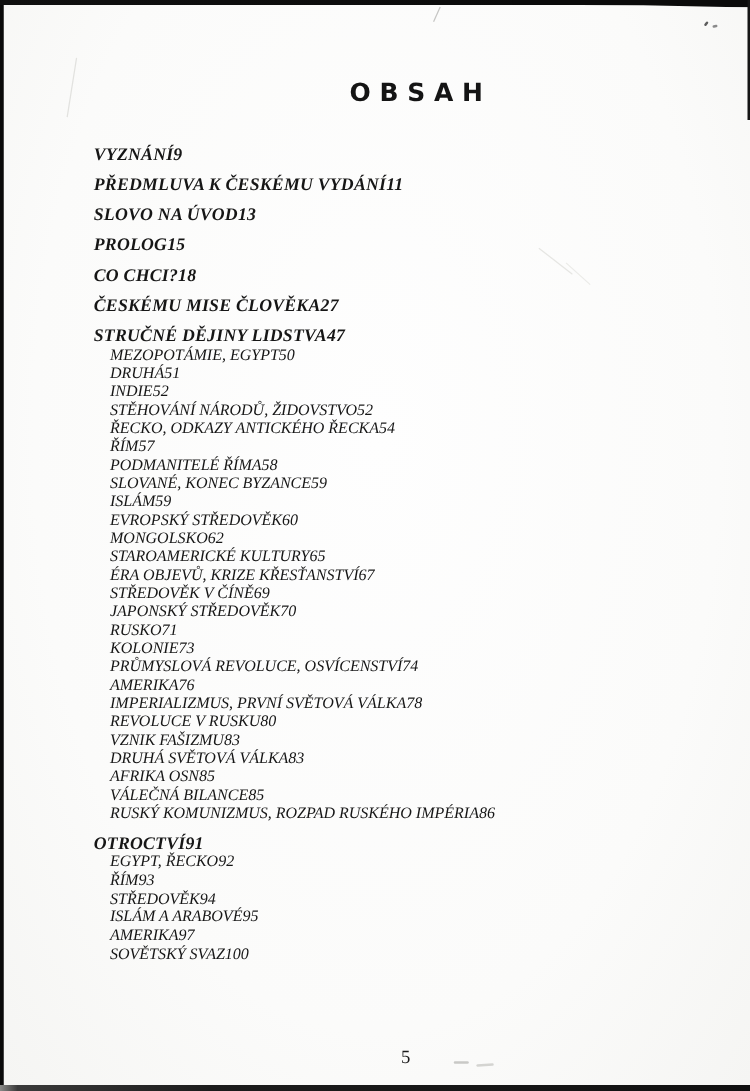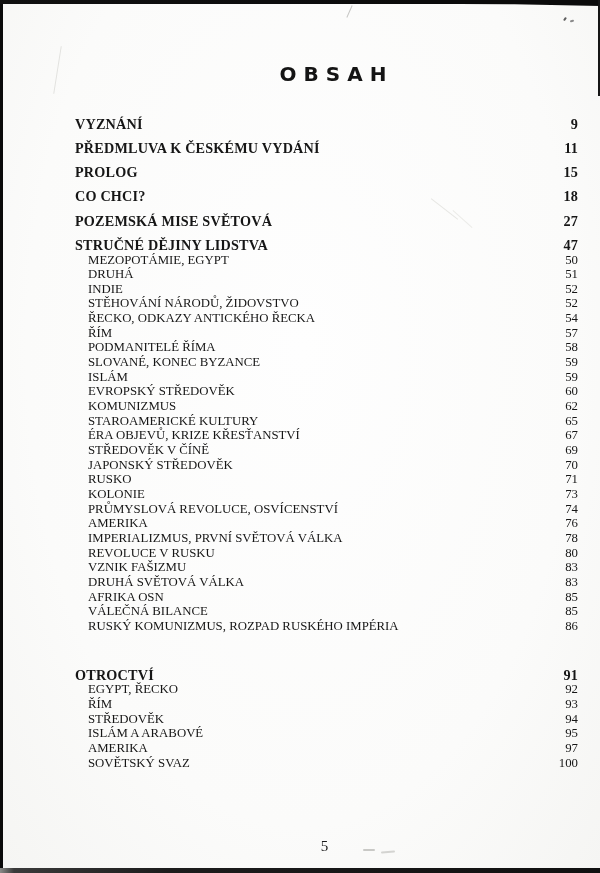--- a/index.html
+++ b/index.html
@@ -37,38 +37,38 @@
   }
   .toc {
     position: absolute;
     left: 72px;
     top: 103px;
     width: 503px;
     color: #161616;
   }
   .row {
     display: flex;
-    justify-content: space-between;
+    justify-content: flex-start;
     align-items: baseline;
     line-height: 14.65px;
     white-space: nowrap;
+    font-style: italic;
   }
   .lvl1 {
     font-weight: bold;
     font-size: 14.2px;
     margin-top: 9.6px;
     letter-spacing: 0.2px;
   }
   .lvl2 {
     font-size: 12.8px;
     padding-left: 13px;
   }
   .gap {
-    margin-top: 34px;
-    gap: 42px;
+    margin-top: 10px;
   }
   .folio {
     position: absolute;
     bottom: 13px;
     left: 0;
     width: 100%;
     text-align: center;
     transform: translateX(23px);
     font-size: 15px;
     color: #1a1a1a;
@@ -165,29 +165,33 @@
   <div class="toc">
       <div class="row lvl1">
         <span class="lbl">VYZNÁNÍ</span>
         <span class="num">9</span>
       </div>
       <div class="row lvl1">
         <span class="lbl">PŘEDMLUVA K ČESKÉMU VYDÁNÍ</span>
         <span class="num">11</span>
       </div>
       <div class="row lvl1">
+        <span class="lbl">SLOVO NA ÚVOD</span>
+        <span class="num">13</span>
+      </div>
+      <div class="row lvl1">
         <span class="lbl">PROLOG</span>
         <span class="num">15</span>
       </div>
       <div class="row lvl1">
         <span class="lbl">CO CHCI?</span>
         <span class="num">18</span>
       </div>
       <div class="row lvl1">
-        <span class="lbl">POZEMSKÁ MISE SVĚTOVÁ</span>
+        <span class="lbl">ČESKÉMU MISE ČLOVĚKA</span>
         <span class="num">27</span>
       </div>
       <div class="row lvl1">
         <span class="lbl">STRUČNÉ DĚJINY LIDSTVA</span>
         <span class="num">47</span>
       </div>
       <div class="row lvl2">
         <span class="lbl">MEZOPOTÁMIE, EGYPT</span>
         <span class="num">50</span>
       </div>
@@ -221,21 +225,21 @@
       </div>
       <div class="row lvl2">
         <span class="lbl">ISLÁM</span>
         <span class="num">59</span>
       </div>
       <div class="row lvl2">
         <span class="lbl">EVROPSKÝ STŘEDOVĚK</span>
         <span class="num">60</span>
       </div>
       <div class="row lvl2">
-        <span class="lbl">KOMUNIZMUS</span>
+        <span class="lbl">MONGOLSKO</span>
         <span class="num">62</span>
       </div>
       <div class="row lvl2">
         <span class="lbl">STAROAMERICKÉ KULTURY</span>
         <span class="num">65</span>
       </div>
       <div class="row lvl2">
         <span class="lbl">ÉRA OBJEVŮ, KRIZE KŘESŤANSTVÍ</span>
         <span class="num">67</span>
       </div>

